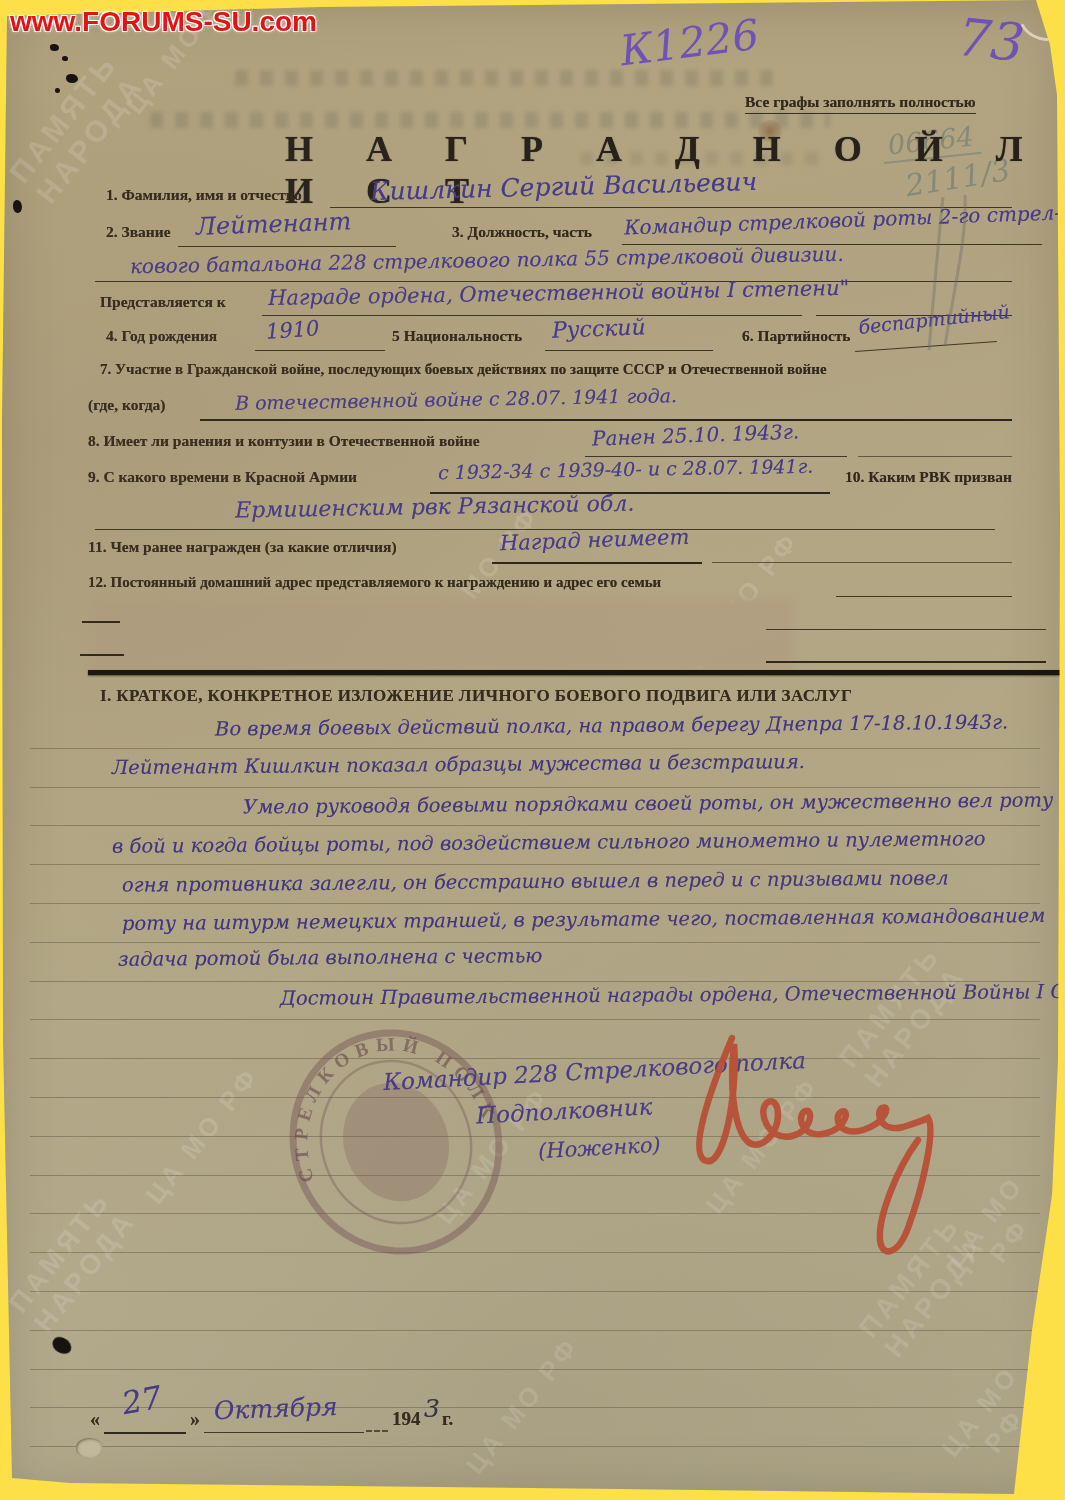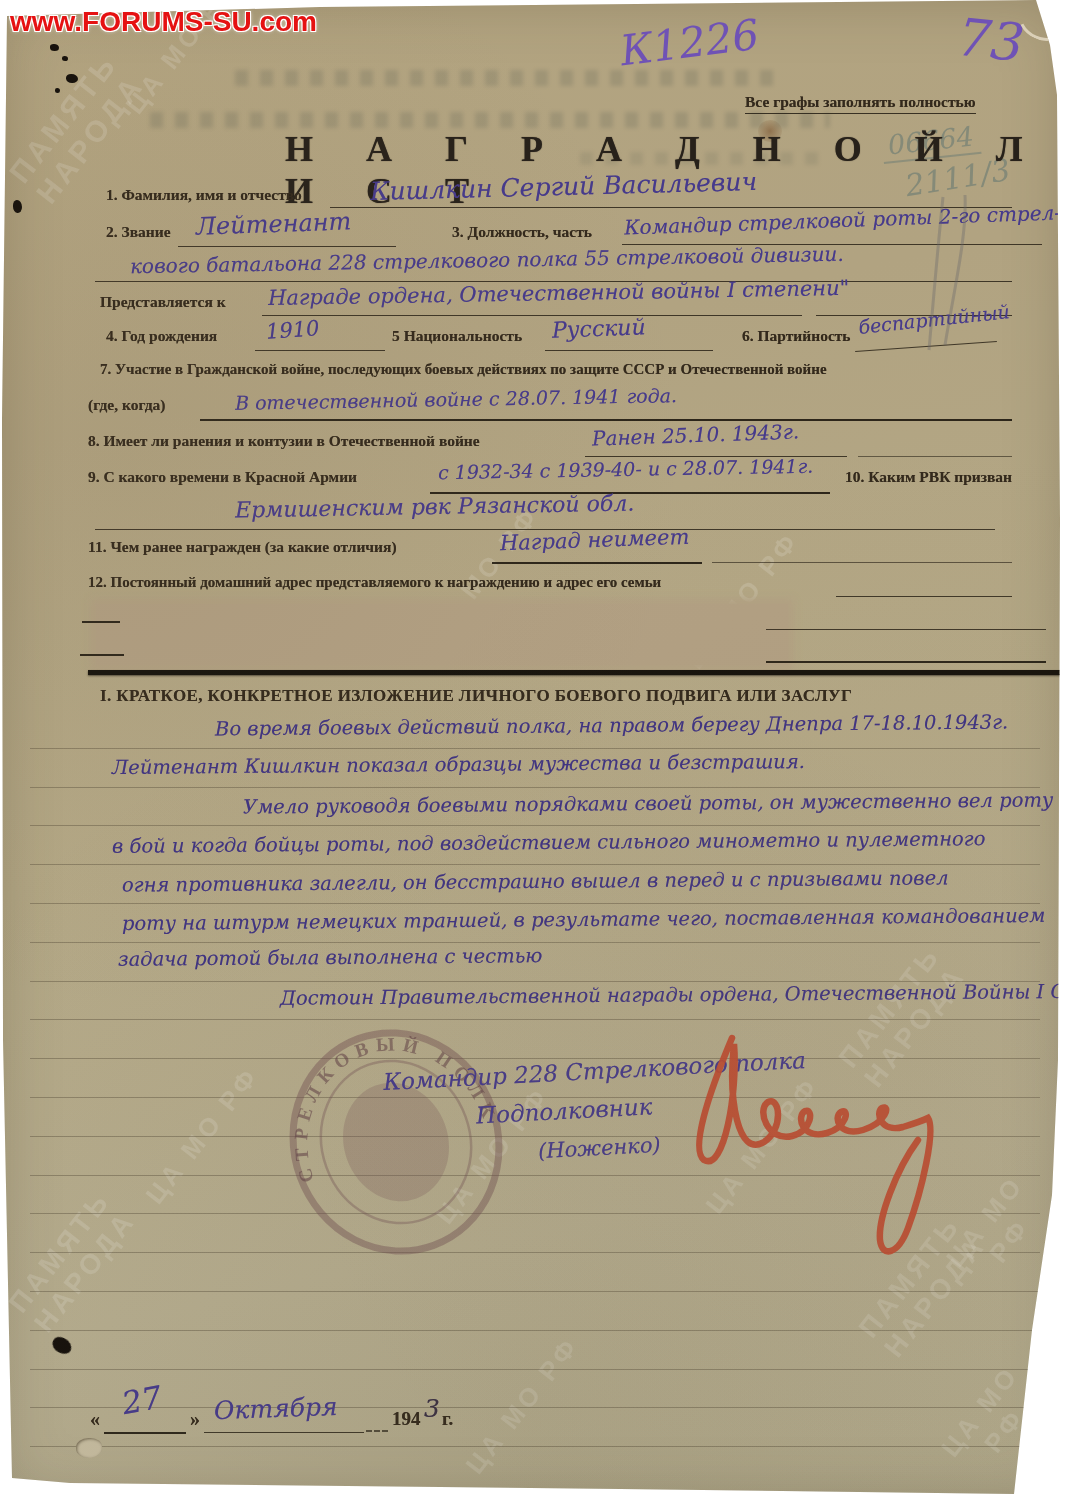--- a/index.html
+++ b/index.html
@@ -1,16 +1,16 @@
 <!DOCTYPE html>
 <html><head>
 <meta charset="utf-8">
 <style>
   html,body{margin:0;padding:0;background:#080808;}
-  .page{position:relative;width:1065px;height:1500px;background:#ffffff;overflow:hidden;
+  .page{position:relative;width:1065px;height:1500px;background:#fde047;overflow:hidden;
         font-family:"Liberation Serif",serif;}
   .paper{position:absolute;inset:0;
     background:linear-gradient(168deg,#b3a480 0%,#b1a381 26%,#b4a886 52%,#b6ad8f 78%,#b1a98b 100%);
     clip-path:polygon(7px 16px,320px 7px,1036px 0px,1050px 45px,1057px 95px,1060px 520px,
       1058px 1060px,1052px 1195px,1032px 1330px,1014px 1494px,620px 1489px,70px 1483px,
       12px 1478px,3px 1040px,2px 420px);
     box-shadow:inset 0 0 60px rgba(60,50,30,.25);}
   .paper::after{content:"";position:absolute;inset:0;pointer-events:none;
     background:
       radial-gradient(circle at 12% 30%, rgba(120,100,70,.10), transparent 40%),

